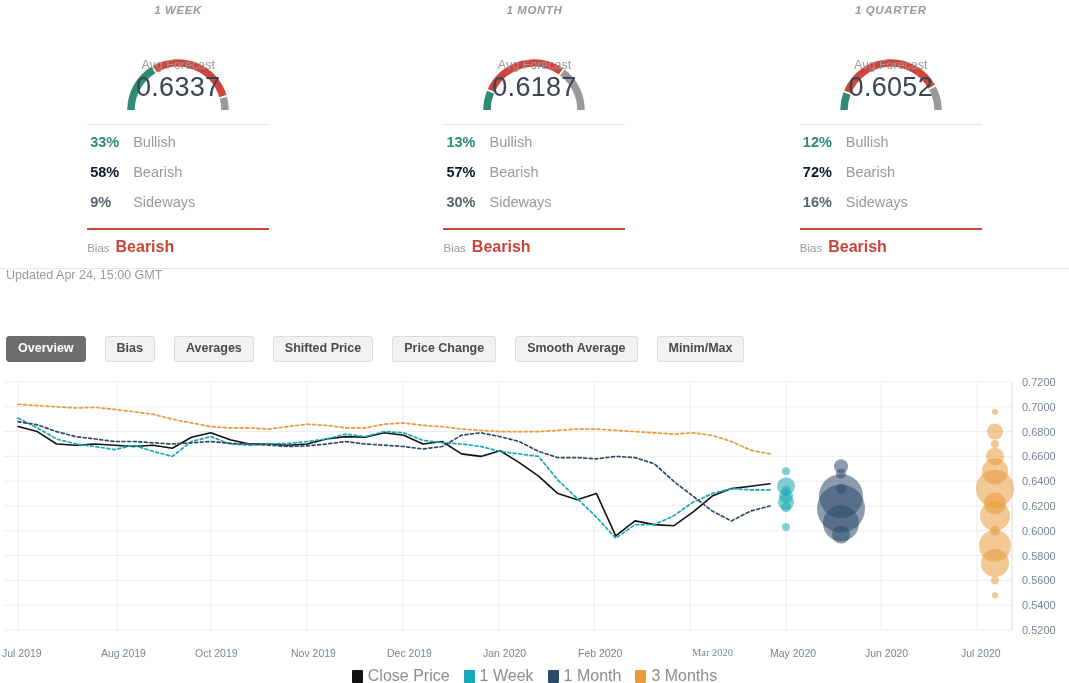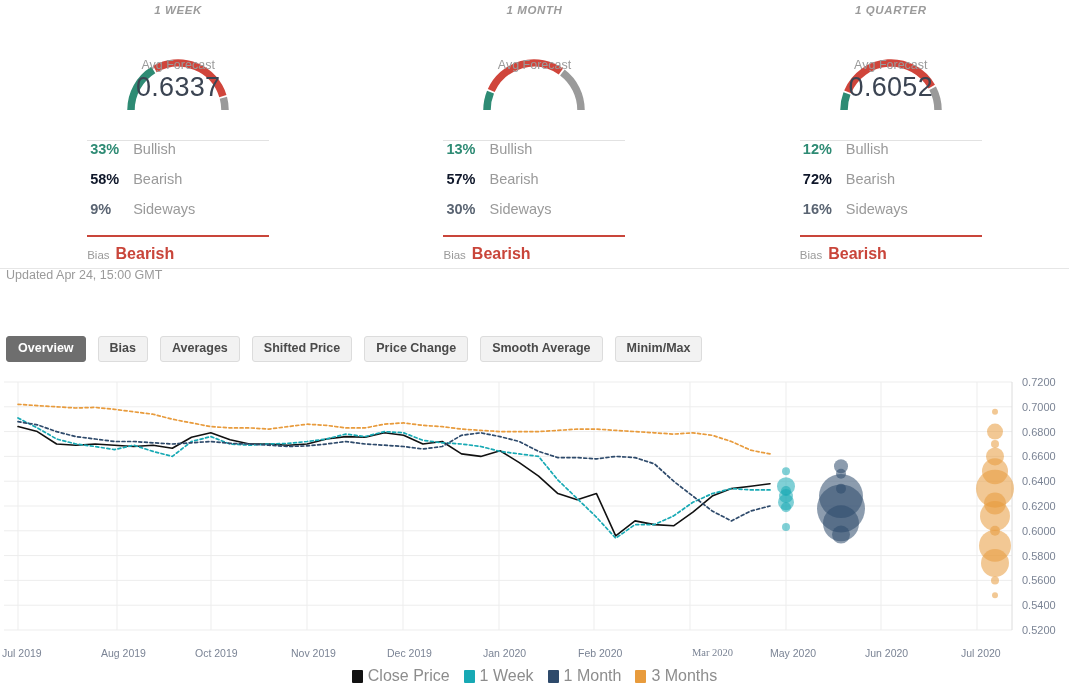--- a/index.html
+++ b/index.html
@@ -56,21 +56,22 @@
   .gauge-value {
     font-size: 27px;
     color: #3b4452;
     line-height: 29px;
     letter-spacing: .3px;
   }
 
   .stats {
     width: 182px;
     border-top: 1px solid #e2e2e2;
-    margin-top: 26px;
+    margin-top: 10px;
+    padding-top: 9px;
   }
   .stat-row {
     display: flex;
     align-items: baseline;
     height: 30px;
   }
   .stat-pct {
     width: 46px;
     font-size: 14.5px;
     font-weight: bold;
@@ -113,21 +114,21 @@
     left: 6px; top: 268px;
     font-size: 12.5px;
     color: #9a9a9a;
   }
 
   
   .tabs {
     position: absolute;
     left: 6px; top: 336px;
     display: flex;
-    gap: 12px;
+    gap: 19px;
   }
   .tab {
     font-size: 12.5px;
     font-weight: bold;
     color: #4a4a4a;
     background: #f2f2f2;
     border: 1px solid #dcdcdc;
     border-radius: 3px;
     padding: 5px 11px 6px 11px;
     line-height: 13px;
@@ -230,20 +231,21 @@
       <div class="gauge-wrap">
         <svg width="180" height="96" viewBox="0 0 180 96">
           <g id="gauge-arcs-1">
               <path d="M 43 92 A 47 47 0 0 1 46.51514323586825 74.16556050213674" stroke="#2e8b74" stroke-width="7.5" fill="none" stroke-linecap="butt"></path>
               <path d="M 47.231820268802466 72.50941759515678 A 47 47 0 0 1 116.89085605193924 53.45286183393269" stroke="#d0453b" stroke-width="7.5" fill="none" stroke-linecap="butt"></path>
               <path d="M 118.35077542402828 54.51355534521427 A 47 47 0 0 1 137 91.99999999999999" stroke="#9a9a9a" stroke-width="7.5" fill="none" stroke-linecap="butt"></path>
             </g>
         </svg>
         <div class="gauge-center">
           <div class="gauge-label">Avg Forecast</div>
+          <div class="gauge-value">0.6187</div>
         </div>
       </div>
       <div class="stats">
         <div class="stat-row">
           <span class="stat-pct pct-bull">13%</span>
           <span class="stat-name">Bullish</span>
         </div>
         <div class="stat-row">
           <span class="stat-pct pct-bear">57%</span>
           <span class="stat-name">Bearish</span>

